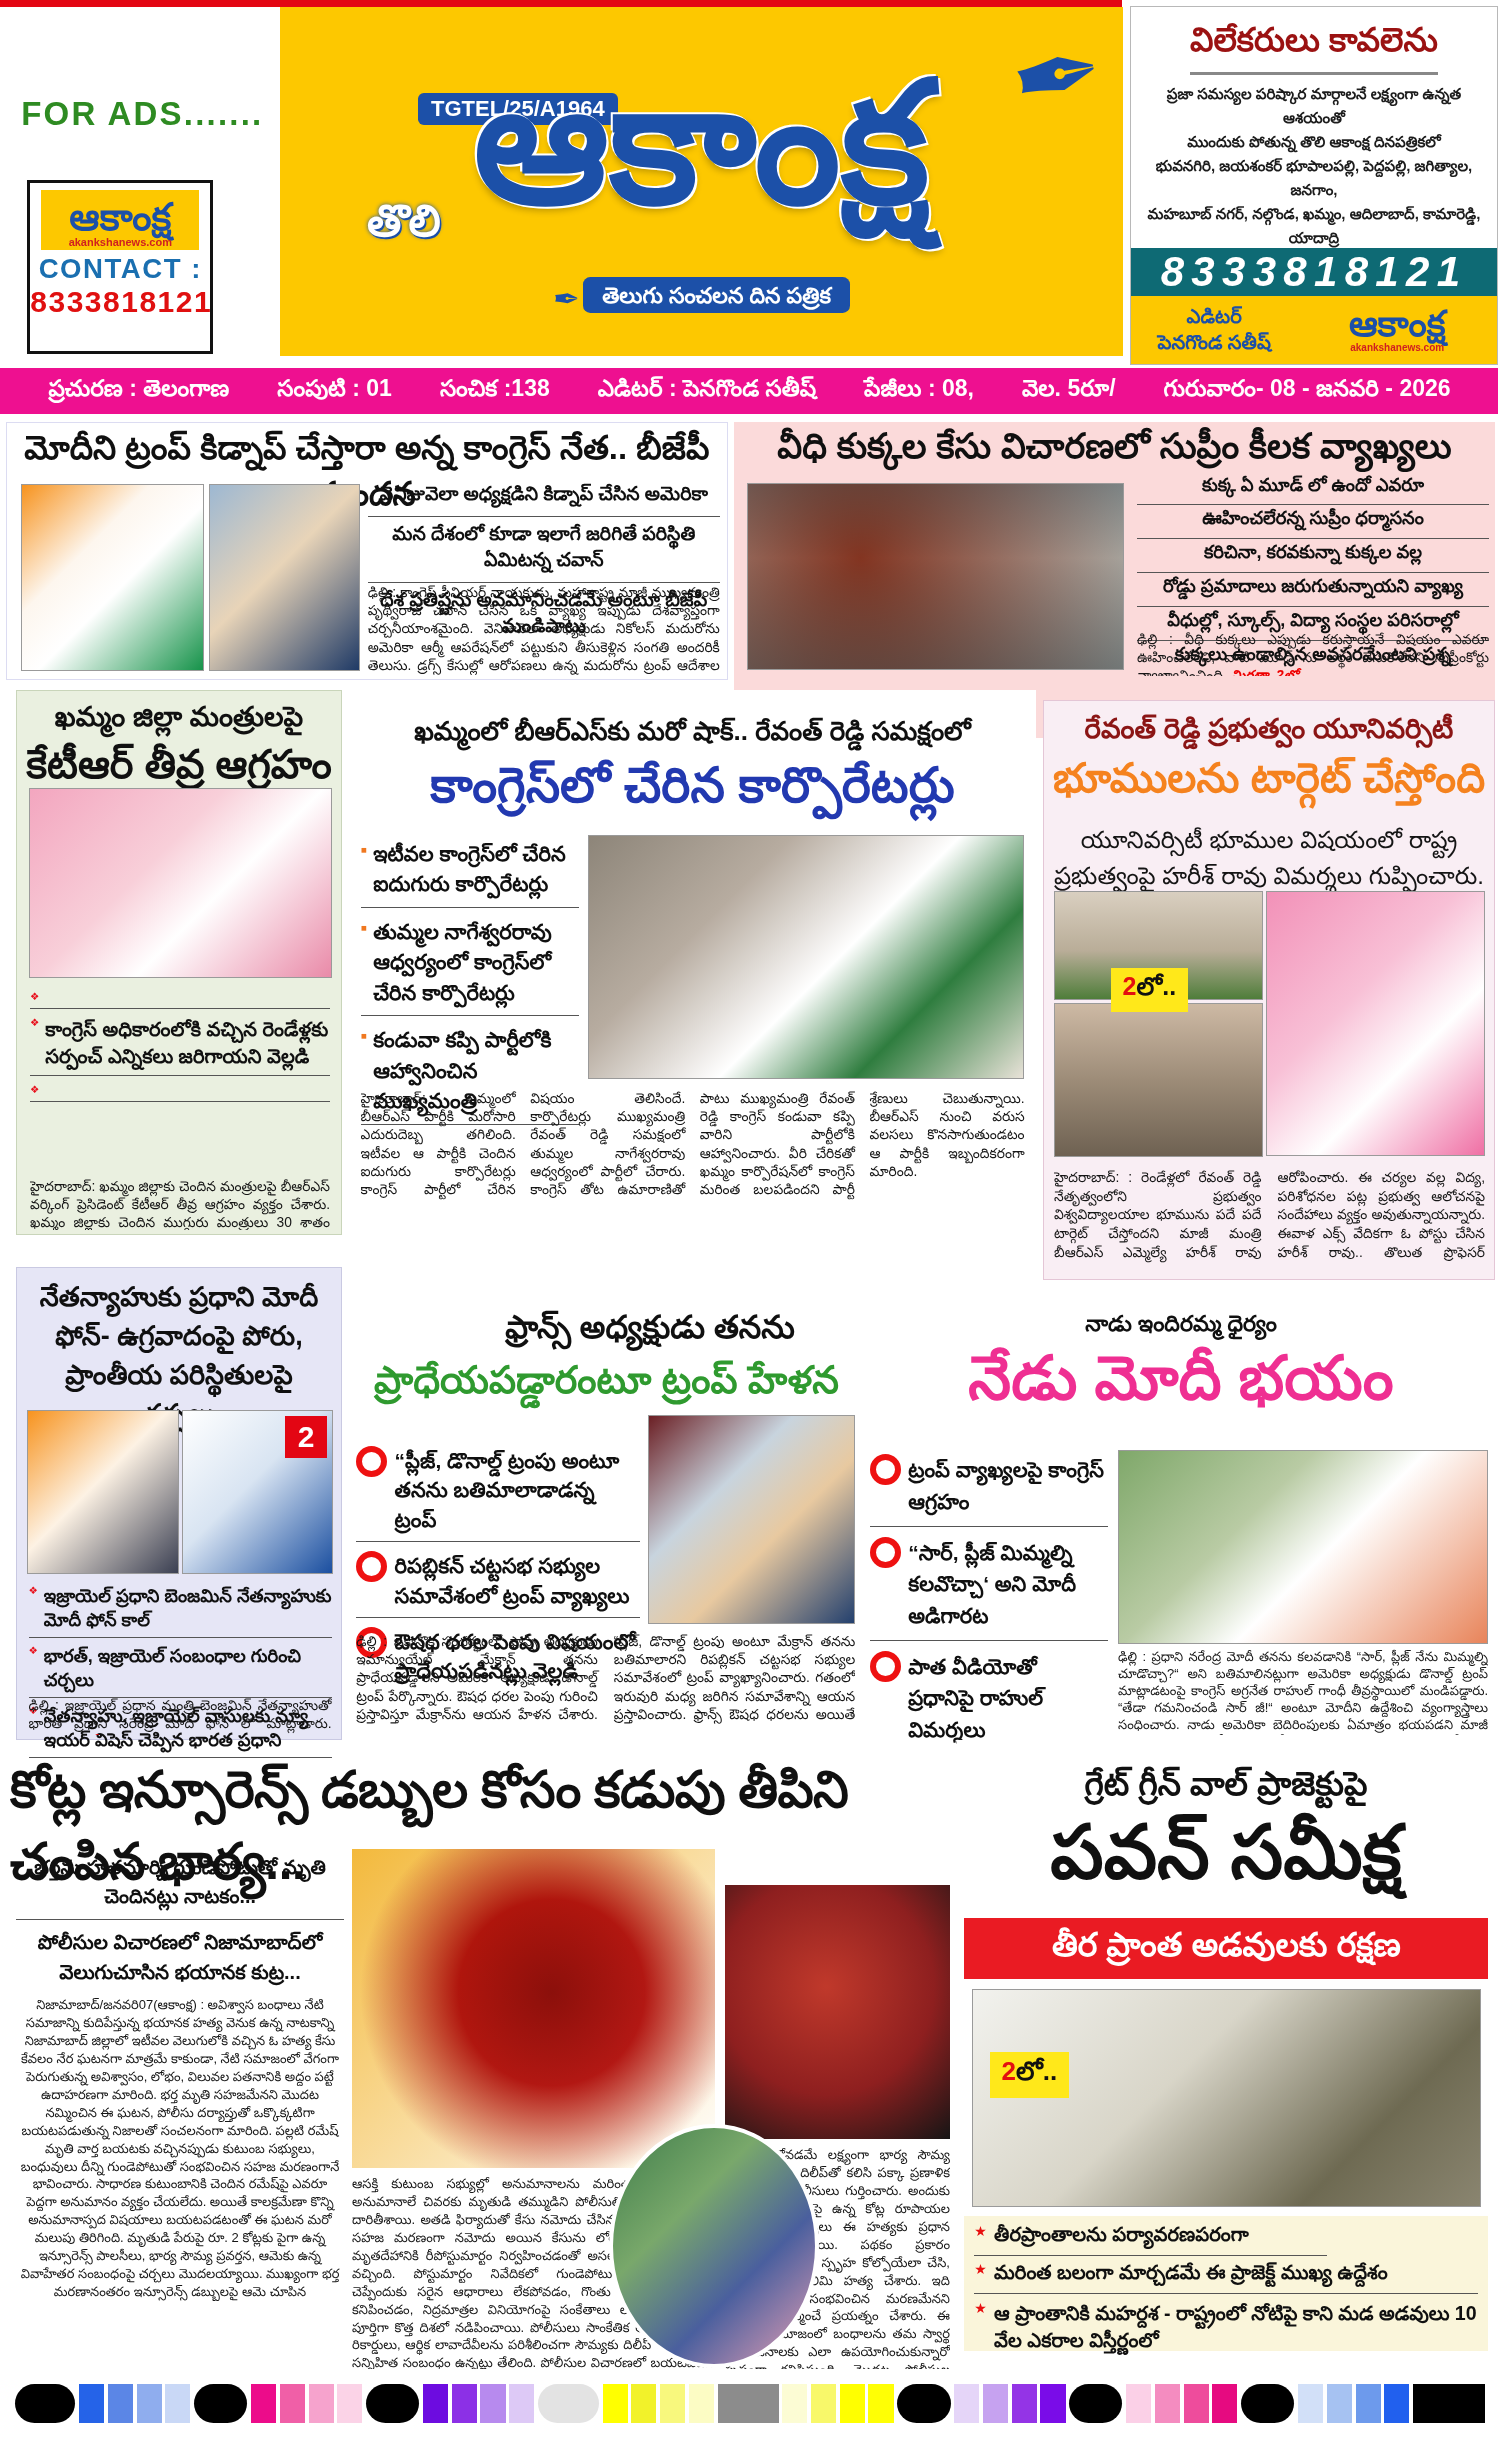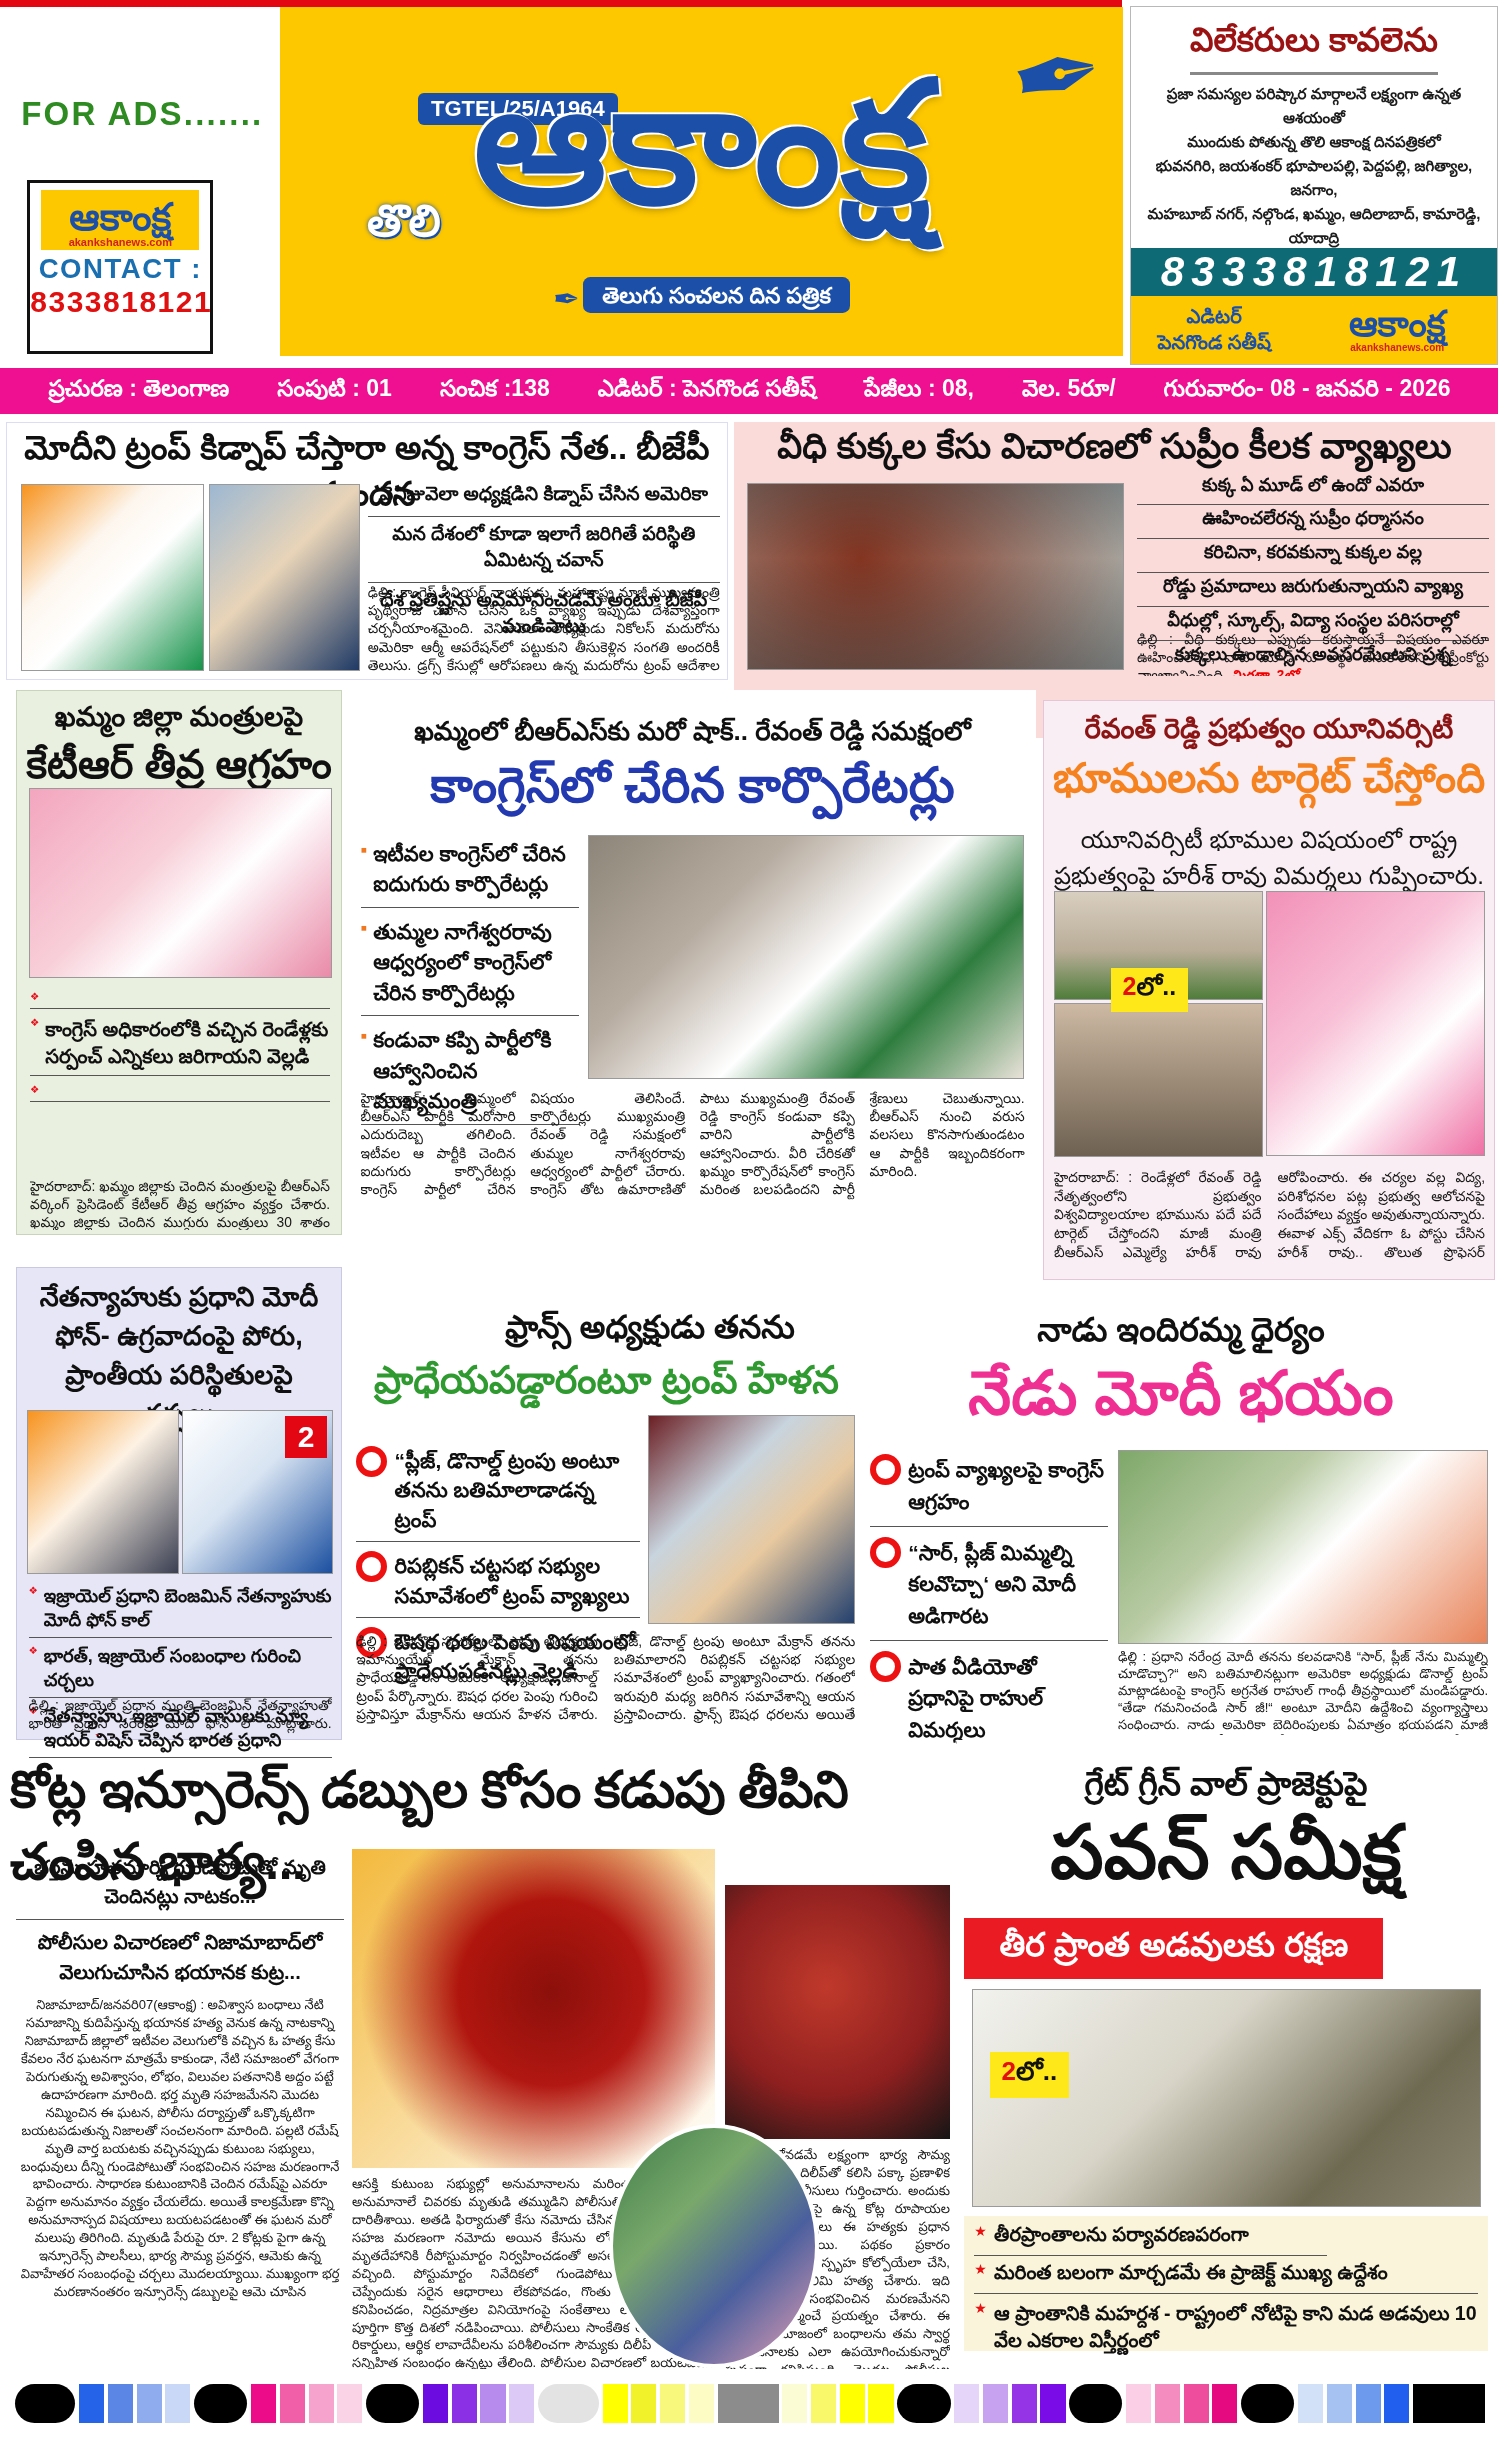--- a/index.html
+++ b/index.html
@@ -271,21 +271,21 @@
       </div>
     </div>
     <div class="abs photo" style="left:299px;top:110px;width:207px;height:209px;background:linear-gradient(135deg,#6b1f24 0%,#c8d4de 35%,#e8c9a0 60%,#23406e 100%);"></div>
     <div class="abs body-txt jst" style="left:7.3px;top:328px;width:499px;height:96px;font-size:13.8px;line-height:1.32;column-count:2;column-gap:16px;overflow:hidden;">
       <span>ఢిల్లి : ఒకానొక సందర్భంలో ఫ్రాన్స్ అధ్యక్షుడు ఇమాన్యుయేల్ మేక్రాన్ తనను ప్రాధేయపడ్డారని అమెరికా అధ్యక్షుడు డొనాల్డ్ ట్రంప్ పేర్కొన్నారు. ఔషధ ధరల పెంపు గురించి ప్రస్తావిస్తూ మేక్రాన్‌ను ఆయన హేళన చేశారు. “ప్లీజ్, డొనాల్డ్ ట్రంపు అంటూ మేక్రాన్ తనను బతిమాలారని రిపబ్లికన్ చట్టసభ సభ్యుల సమావేశంలో ట్రంప్ వ్యాఖ్యానించారు. గతంలో ఇరువురి మధ్య జరిగిన సమావేశాన్ని ఆయన ప్రస్తావించారు. ఫ్రాన్స్ ఔషధ ధరలను అయితే ఆయన తొలుత అందుకు అంగీకరించలేదని తెలిపారు. దాంతో ఫ్రాన్స్ వస్తువులపై 25 శాతం టారిఫ్‌లు విధిస్తానని హెచ్చరించినట్లు ఆయన వెల్లడించారు. డిమాండ్లకు అంగీకరించవద్దని పేర్కొన్నారు. టారిఫ్‌ల గురించి మేక్రాన్ తనను ప్రాధేయపడ్డాక ఒప్పందం కుదిరిందని, కోరుకున్నంత పెంచుతానని, ప్రజలకు చెప్పవద్దని వేడుకున్నారని అన్నారు.</span>
       
     </div>
   </div>
 
   <div class="abs art" style="left:867px;top:1305px;width:628px;height:435px;background:#fff;">
-    <div class="hl ctr" style="font-size:33px;padding-top:5.8px;">నాడు ఇందిరమ్మ ధైర్యం</div>
+    <div class="hl ctr" style="font-size:22px;padding-top:5.8px;">నాడు ఇందిరమ్మ ధైర్యం</div>
     <div class="ctr b" style="font-size:61px;color:#ef2f92;padding-top:1.5px;">నేడు మోదీ భయం</div>
     <div class="abs" style="left:2.9px;top:149px;width:238px;">
       <div class="bullet-row sub-sep" style="padding-bottom:8.7px;">
         <span class="ring"></span>
         <span class="sub" style="font-size:21px;line-height:1.5;">ట్రంప్ వ్యాఖ్యలపై కాంగ్రెస్ ఆగ్రహం</span>
       </div>
       <div class="bullet-row sub-sep" style="padding:10px 0 8.7px 0;">
         <span class="ring"></span>
         <span class="sub" style="font-size:21px;line-height:1.5;">“సార్, ప్లీజ్ మిమ్మల్ని కలవొచ్చా‘ అని మోదీ అడిగారట</span>
       </div>
@@ -313,21 +313,21 @@
   <div class="abs body-txt jst" style="left:352px;top:2175px;width:363px;height:194px;font-size:13px;line-height:1.38;overflow:hidden;">ఆసక్తి కుటుంబ సభ్యుల్లో అనుమానాలను మరింత పెంచింది. ఈ అనుమానాలే చివరకు మృతుడి తమ్ముడిని పోలీసుల్ని ఆశ్రయించేందుకు దారితీశాయి. అతడి ఫిర్యాదుతో కేసు నమోదు చేసిన పోలీసులు, తొలుత సహజ మరణంగా నమోదు అయిన కేసును లోతుగా పరిశీలించారు. మృతదేహానికి రీపోస్టుమార్టం నిర్వహించడంతో అసలు నిజం వెలుగులోకి వచ్చింది. పోస్టుమార్టం నివేదికలో గుండెపోటుతో మరణించాడని చెప్పేందుకు సరైన ఆధారాలు లేకపోవడం, గొంతు నులిమిన గుర్తులు కనిపించడం, నిద్రమాత్రల వినియోగంపై సంకేతాలు లభించడం కేసును పూర్తిగా కొత్త దిశలో నడిపించాయి. పోలీసులు సాంకేతిక ఆధారాలు, కాల్ రికార్డులు, ఆర్థిక లావాదేవీలను పరిశీలించగా సౌమ్యకు దిలీప్ అనే వ్యక్తితో సన్నిహిత సంబంధం ఉన్నట్లు తేలింది. పోలీసుల విచారణలో బయటపడిన వివరాలు మరింత భయానకంగా ఉన్నాయి. భర్తతో జీవించాలన్న ఆలోచన కంటే, వివాహేతర సంబంధానికి అడ్డు</div>
 
   <div class="abs photo" style="left:725px;top:1885px;width:225px;height:254px;border:none;background:radial-gradient(circle at 45% 40%,#c0392b 0%,#8e1f1f 55%,#151515 100%);"></div>
   <div class="abs body-txt jst" style="left:725px;top:2146px;width:225px;height:223px;font-size:13px;line-height:1.38;overflow:hidden;">తొలగించుకోవడమే లక్ష్యంగా భార్య సౌమ్య తన ప్రియుడు దిలీప్‌తో కలిసి పక్కా ప్రణాళిక రచించినట్లు పోలీసులు గుర్తించారు. అందుకు తోడు, భర్త పేరుపై ఉన్న కోట్ల రూపాయల ఇన్సూరెన్స్ డబ్బులు ఈ హత్యకు ప్రధాన ప్రేరణగా మారాయి. పథకం ప్రకారం నిద్రమాత్రలు ఇచ్చి స్పృహ కోల్పోయేలా చేసి, ఆపై గొంతు నులిమి హత్య చేశారు. ఇది గుండెపోటుతో సంభవించిన మరణమేనని అందరినీ నమ్మించే ప్రయత్నం చేశారు. ఈ దశలోనే సమాజంలో బంధాలను తమ స్వార్థ ప్రయోజనాలకు ఎలా ఉపయోగించుకున్నారో స్పష్టంగా కనిపిస్తుంది. మొదట పోలీసుల విచారణ నుంచి తప్పించుకునేందుకు ప్రయత్నించిన సౌమ్య, దిలీప్‌లు విచారణలో చివరకు హత్య చేసిన విషయాన్ని అంగీకరించారు.</div>
 
   <div class="abs" style="left:609px;top:2124px;width:210px;height:244px;border-radius:50%;z-index:2;border:4.4px solid #fff;box-sizing:border-box;background:linear-gradient(135deg,#3f7d4a 0%,#79a86b 35%,#4a5f9e 65%,#e8a0b4 100%);"></div>
 
   <div class="abs art" style="left:957px;top:1740px;width:538px;height:616px;background:#fff;">
     <div class="hl ctr" style="font-size:33px;padding-top:25px;">గ్రేట్ గ్రీన్ వాల్ ప్రాజెక్టుపై</div>
     <div class="hl ctr" style="font-size:75px;line-height:1.1;">పవన్ సమీక్ష</div>
-    <div class="abs redband" style="left:7.3px;top:178px;width:419px;height:61px;font-size:33px;">
+    <div class="abs redband" style="left:7.3px;top:178px;width:524px;height:61px;font-size:33px;">
       <span>తీర ప్రాంత అడవులకు రక్షణ</span>
     </div>
     <div class="abs photo" style="left:14.5px;top:249px;width:509px;height:218px;background:linear-gradient(135deg,#f2f2ee 0%,#d8d5c8 40%,#6e6a52 75%,#8a8570 100%);"></div>
     <div class="abs badge-ylw" style="left:33px;top:312px;font-size:26px;z-index:3;">
       <span class="n">2</span><span class="s">లో..</span>
     </div>
     <div class="abs starbox" style="left:7.3px;top:476px;width:524px;height:135px;padding:7.3px 10px;box-sizing:border-box;">
       <div class="bullet-row sub-sep" style="padding-bottom:4.4px;width:70%;">
         <span class="star">★</span>
         <span class="sub" style="font-size:19.6px;">తీరప్రాంతాలను పర్యావరణపరంగా</span>

